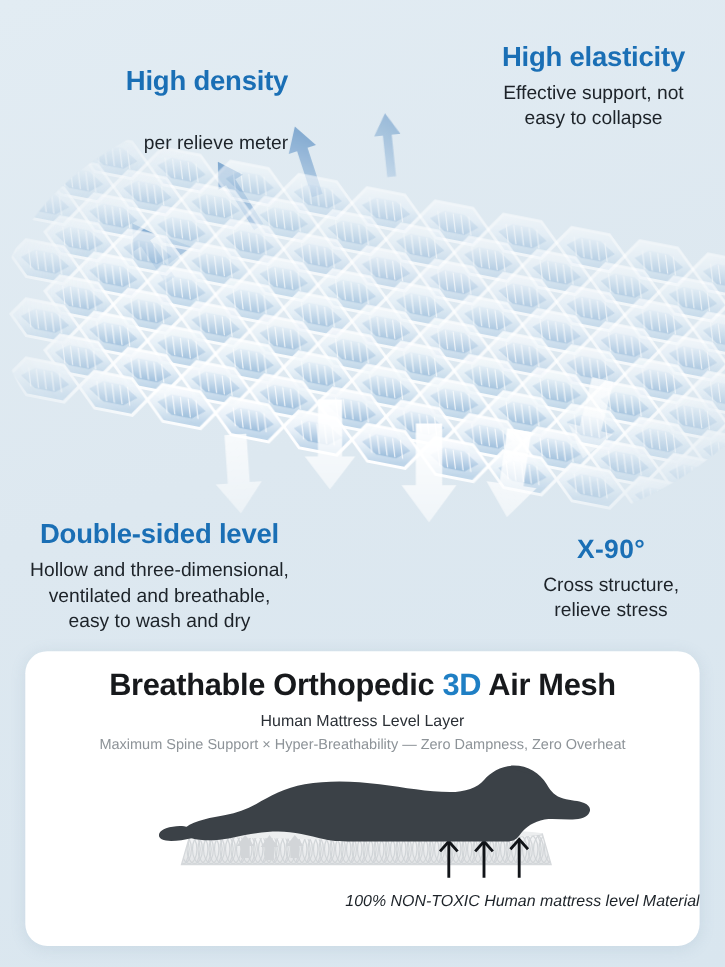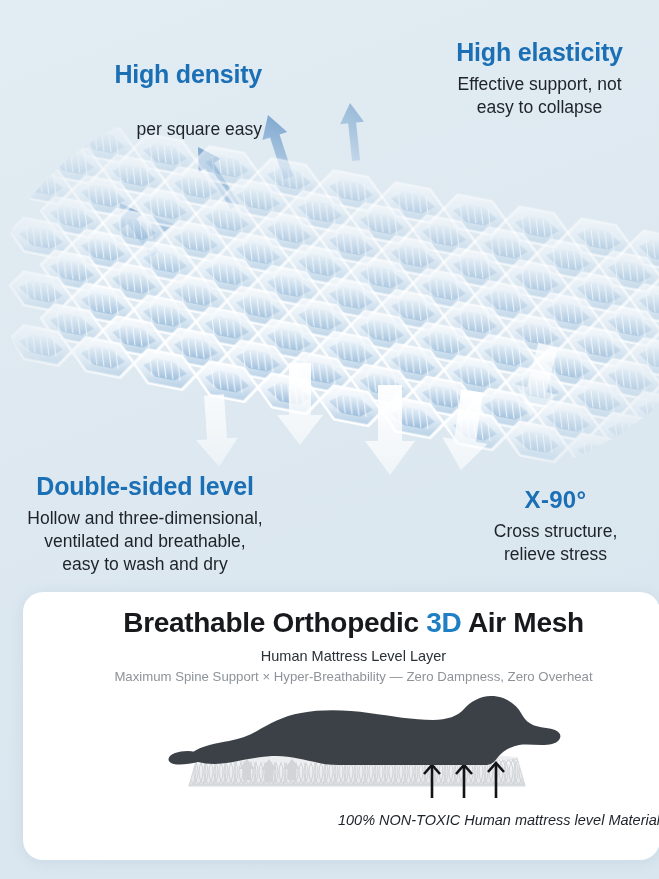--- a/index.html
+++ b/index.html
@@ -41,21 +41,20 @@
   #f-x90{left:452px;top:486px;width:207px;text-align:center;}
   #f-x90 .feat-title{font-size:24px;letter-spacing:0.3px;}
   #f-x90 .feat-body{font-size:17.5px;}
 
   
   .card{
     position:absolute;left:23px;top:592px;width:613px;height:268px;
     background:#ffffff;border-radius:20px;
     box-shadow:0 2px 14px rgba(110,140,165,.16);
     overflow:hidden;
-    padding-left:24px;
   }
   .card-title{
     margin:0;padding-top:15px;text-align:center;
     font-size:28px;font-weight:bold;color:#17191c;letter-spacing:-0.3px;
   }
   .card-title .hl{color:#1f7fc4;}
   .card-sub1{
     margin:9px 0 0 0;text-align:center;font-size:14.5px;color:#2b3036;
   }
   .card-sub2{
@@ -1044,21 +1043,21 @@
           <path d="M-10,0 L10,0 L10,46 L21,46 L0,74 L-21,46 L-10,46 Z" fill="url(#arrowWhite)" opacity=".75"></path>
         </g>
       </g>
     </svg>
   </div>
 
   <div class="feature" id="f-density">
     <p class="feat-title">High density</p>
     <p class="feat-body">
       <br>
-      <span>per square easy</span>
+      <span>per relieve meter</span>
     </p>
   </div>
 
   <div class="feature" id="f-elastic">
     <p class="feat-title">High elasticity</p>
     <p class="feat-body">
       <span>Effective support, not</span><br>
       <span>easy to collapse</span>
     </p>
   </div>

